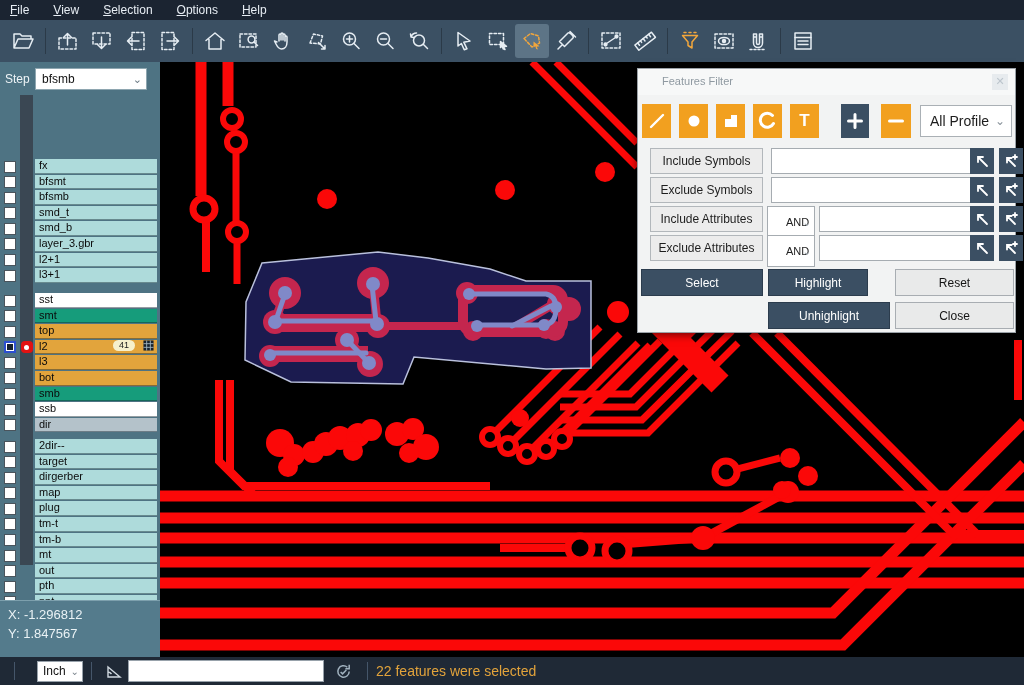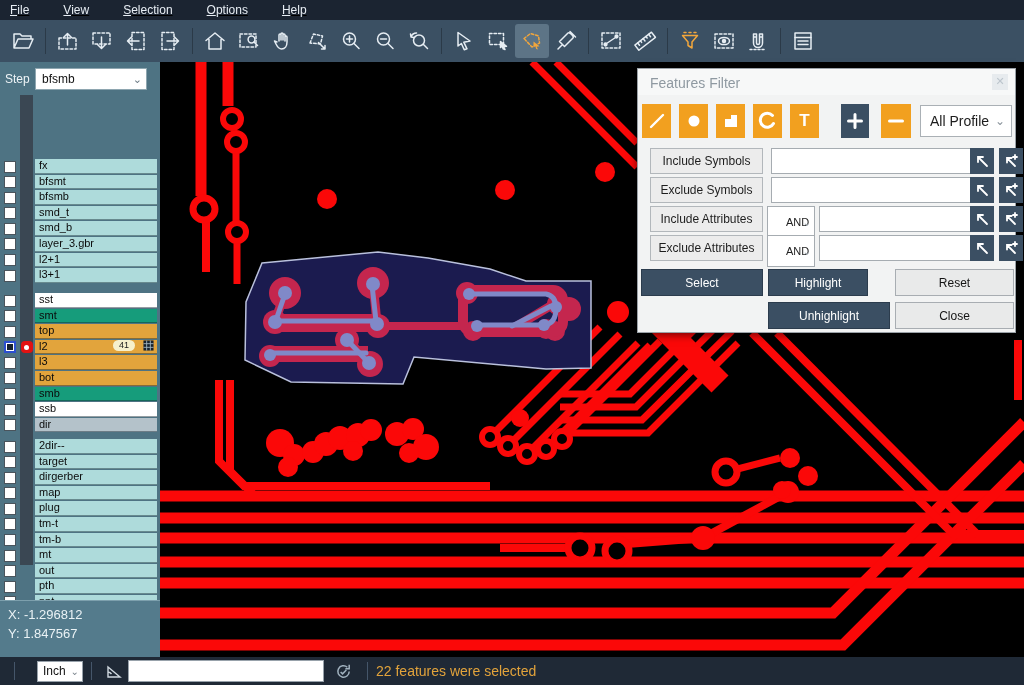--- a/index.html
+++ b/index.html
@@ -1,21 +1,21 @@
 <!DOCTYPE html>
 <html><head>
 <meta charset="utf-8">
 <style>
   * { box-sizing: border-box; }
   body { margin:0; font-family:"Liberation Sans", sans-serif; background:#222; }
   #app { position:relative; width:1024px; height:685px; background:#000; overflow:hidden; }
 
   
   #menubar { position:absolute; left:0; top:0; width:1024px; height:20px; background:#1b2431;
-             display:flex; align-items:center; gap:34px; padding-left:10px;text-decoration:underline; }
+             display:flex; align-items:center; gap:24px; padding-left:10px; }
   .menu-item { color:#e7edf3; font-size:12px; display:inline-block; cursor:default; }
   .menu-item::first-letter { text-decoration:underline; }
 
   
   #toolbar { position:absolute; left:0; top:20px; width:1024px; height:42px; background:#3b5063;
              display:flex; align-items:center; padding-left:6px; }
   .tbtn { width:34px; height:34px; display:flex; align-items:center; justify-content:center;
           border-radius:3px; flex:0 0 auto; }
   .tbtn svg { stroke:#e6edf3; stroke-width:1.5; fill:none; stroke-linecap:round; stroke-linejoin:round; }
   .tbtn.active { background:#5d7486; }
@@ -58,21 +58,21 @@
                background:#547b8c; color:#eaf2f5; font-size:13px; padding:6px 0 0 8px; }
   #coord-box div { margin-bottom:4px; }
 
   
   #canvas { position:absolute; left:160px; top:62px; width:864px; height:595px; background:#000; cursor:crosshair; }
 
   
   #dialog { position:absolute; left:637px; top:68px; width:379px; height:265px; background:#f2f3f3;
             border:1px solid #9aa1a7; box-shadow:0 2px 8px rgba(0,0,0,.55); }
   #dlg-title { position:absolute; left:0; top:0; width:100%; height:26px; background:#f7f8f8; }
-  #dlg-title span { position:absolute; left:12px; top:6px; font-size:14px; color:#8f99a1; }
+  #dlg-title span { position:absolute; left:24px; top:6px; font-size:11px; color:#8f99a1; }
   #dlg-close { position:absolute; right:7px; top:5px; width:16px; height:16px; background:#e7ebee;
                color:#bcc5cc; font-size:11px; text-align:center; line-height:15px; }
   .dtool { position:absolute; top:35px; width:29px; height:34px; background:#f2a01f; display:flex;
            align-items:center; justify-content:center; }
   .dtool svg { stroke:#fff; fill:none; stroke-width:2.4; stroke-linecap:round; }
   .dtool.navy { background:#3b4f63; }
   .dtool .tchar { color:#fff; font-size:17px; font-weight:bold; }
   #profile-select { position:absolute; right:3px; top:36px; width:92px; height:32px; background:#fff;
                     border:1px solid #aab0b5; font-size:14px; color:#1c1c1c; display:flex; align-items:center;
                     padding-left:9px; }

